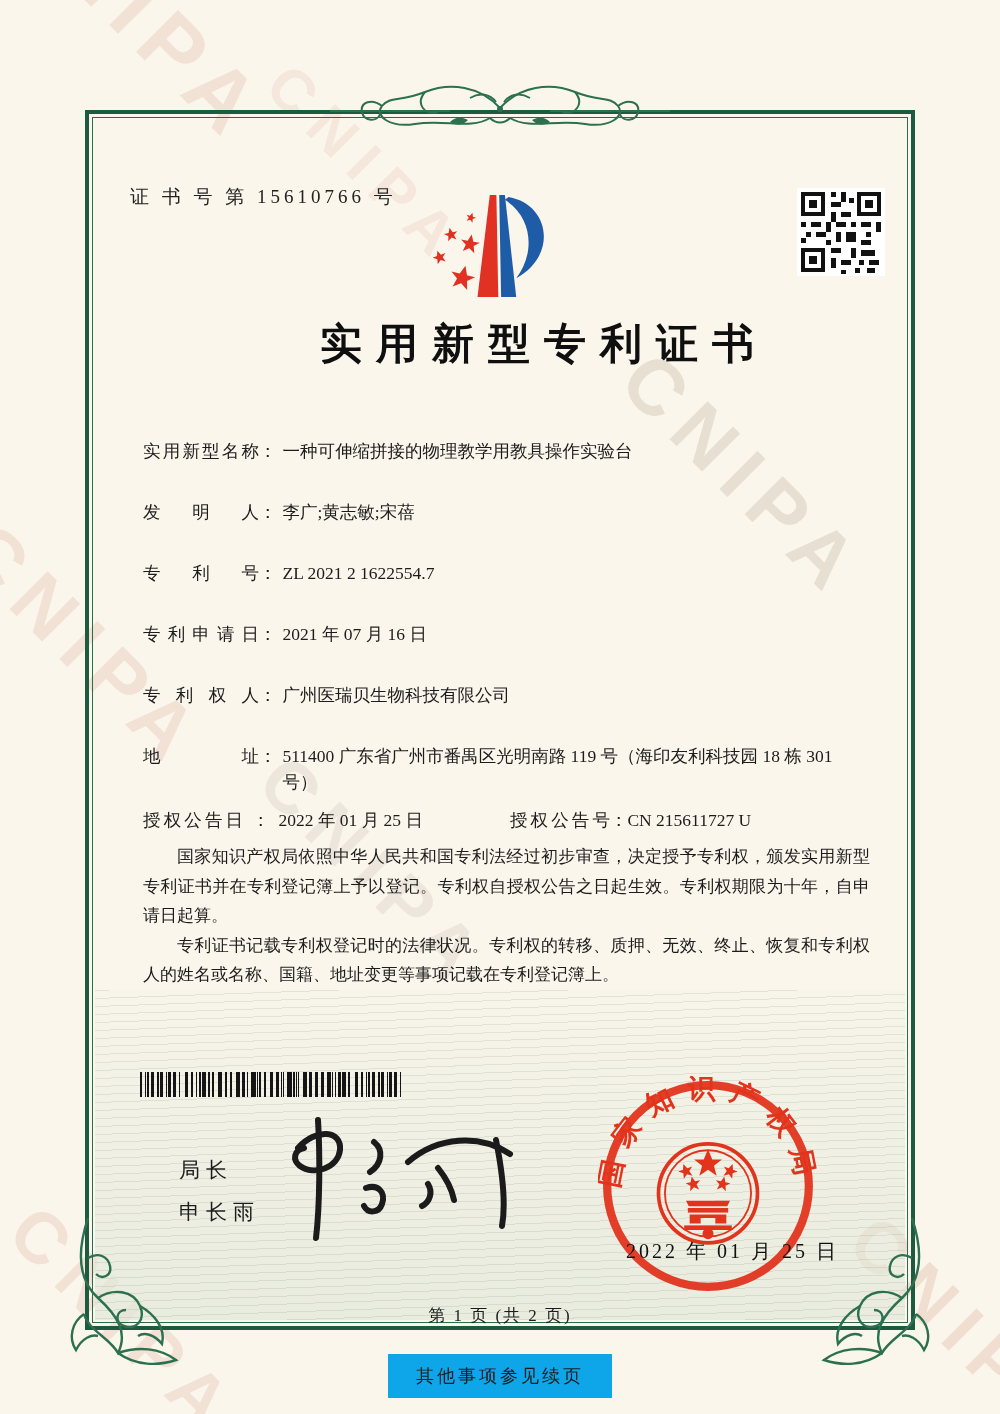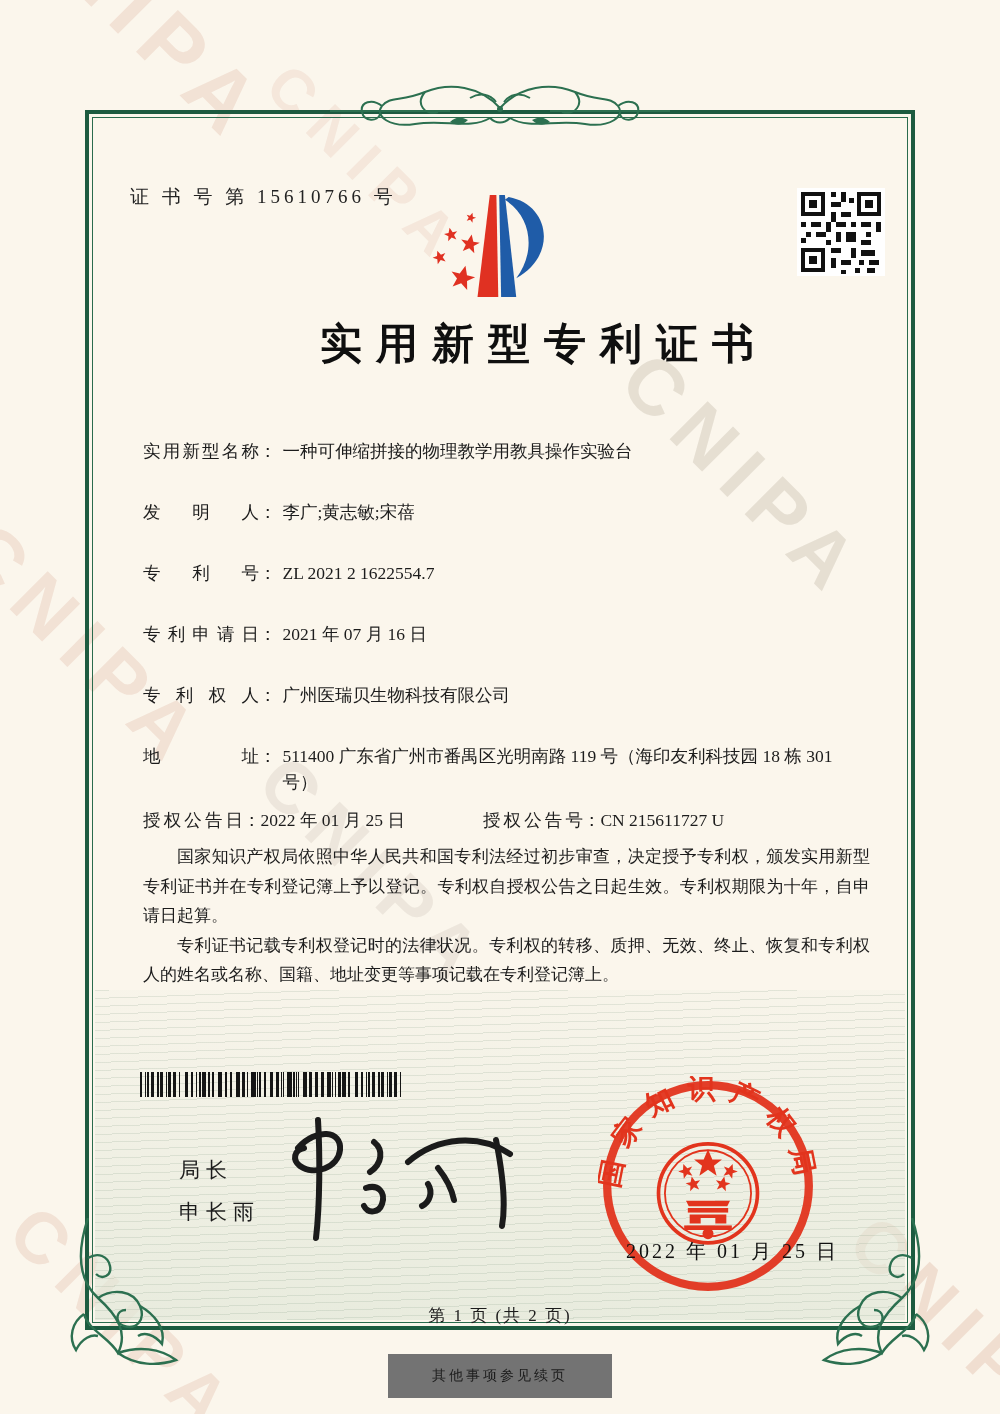--- a/index.html
+++ b/index.html
@@ -56,21 +56,21 @@
   }
   .fields { position:absolute; left:143px; top:424px; width:730px; font-size:17.5px; }
   .frow { display:flex; margin-bottom:35px; line-height:26px; }
   .frow .lbl {
     display:inline-block; width:116px;
     text-align:justify; text-align-last:justify;
   }
   .frow .colon { margin-right:6px; }
   .frow .val { flex:1; max-width:575px; }
   .frow.addr { margin-bottom:12px; }
-  .grant-row { display:flex; line-height:26px; }
+  .grant-row { display:flex; line-height:26px;gap:9px; }
   .grant-row .pair2 { margin-left:78px; display:flex; }
   .grant-row .lbl2 { display:inline-block; width:100px; text-align:justify; text-align-last:justify; }
   .body-text {
     position:absolute; left:143px; top:828px; width:727px;
     font-size:17px; line-height:29.5px; text-align:justify;
   }
   .body-text p { text-indent:2em; }
   .barcode {
     position:absolute; left:140px; top:1058px; width:262px; height:25px;
     background:
@@ -84,22 +84,22 @@
   .seal-date {
     position:absolute; left:626px; top:1224px; font-size:20px;
     letter-spacing:3px; color:#101010; white-space:nowrap;
   }
   .page-foot {
     position:absolute; left:0; top:1290px; width:1000px; text-align:center;
     font-size:17px; letter-spacing:2px;
   }
   .next-note {
     position:absolute; left:388px; top:1340px; width:224px; height:44px;
-    background:#737373; display:flex; align-items:center; justify-content:center;
-    font-size:14px; letter-spacing:3px;
+    background:#0ea5e9; display:flex; align-items:center; justify-content:center;
+    font-size:18px; letter-spacing:3px;
   }
   svg { display:block; }
 </style>
 </head>
 <body>
 
 <div class="wm" style="left:-30px; top:-40px; font-size:86px;">CNIPA</div>
 <div class="wm" style="left:240px; top:130px; font-size:60px; color:rgba(222,178,158,0.22);">CNIPA</div>
 <div class="wm" style="left:590px; top:430px; font-size:78px; color:rgba(205,195,180,0.45);">CNIPA</div>
 <div class="wm" style="left:-70px; top:600px; font-size:78px; color:rgba(222,178,158,0.30);">CNIPA</div>

